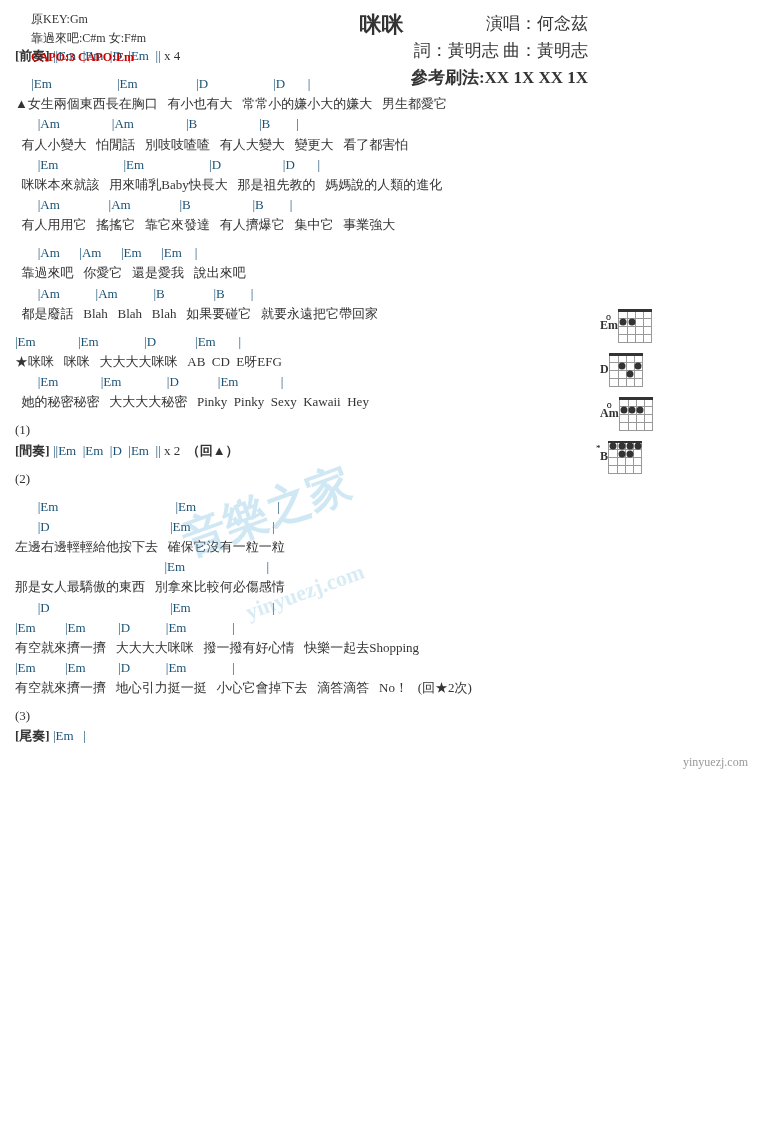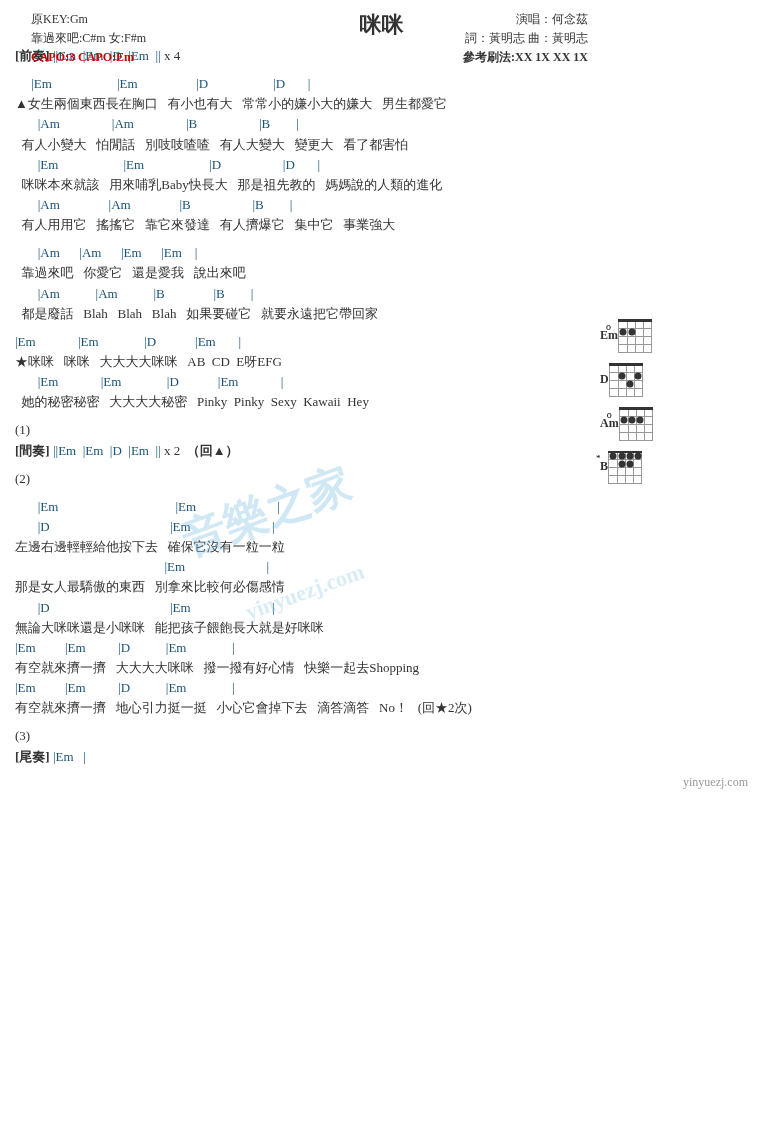--- a/index.html
+++ b/index.html
@@ -34,21 +34,21 @@
       line-height: 1.6;
     }
     .header-left .capo {
       color: #cc0000;
       font-weight: bold;
     }
     .header-right {
       position: absolute;
       right: 160px;
       top: 0;
-      font-size: 12px;
+      font-size: 17px;
       color: #333;
       line-height: 1.6;
       text-align: right;
     }
     .song-title {
       font-size: 22px;
       font-weight: bold;
       color: #333;
       text-align: center;
       margin-bottom: 2px;
@@ -152,21 +152,20 @@
       <div class="divider"></div>
 
       <pre class="lyrics">(2)</pre>
       <div class="divider"></div>
       <pre class="chords">       |Em                                    |Em                         |</pre>
       <pre class="chords">       |D                                     |Em                         |</pre>
       <pre class="lyrics">左邊右邊輕輕給他按下去   確保它沒有一粒一粒</pre>
       <pre class="chords">                                              |Em                         |</pre>
       <pre class="lyrics">那是女人最驕傲的東西   別拿來比較何必傷感情</pre>
       <pre class="chords">       |D                                     |Em                         |</pre>
-      <pre class="lyrics">無論大咪咪還是小咪咪   能把孩子餵飽長大就是好咪咪</pre>
       <pre class="chords">|Em         |Em          |D           |Em              |</pre>
       <pre class="lyrics">有空就來擠一擠   大大大大咪咪   撥一撥有好心情   快樂一起去Shopping</pre>
       <pre class="chords">|Em         |Em          |D           |Em              |</pre>
       <pre class="lyrics">有空就來擠一擠   地心引力挺一挺   小心它會掉下去   滴答滴答   No！   (回★2次)</pre>
 
       <div class="divider"></div>
 
       <pre class="lyrics">(3)</pre>
       <pre class="lyrics"><span class="bracket">[尾奏]</span> <span class="chords">|Em   |</span></pre>
 

